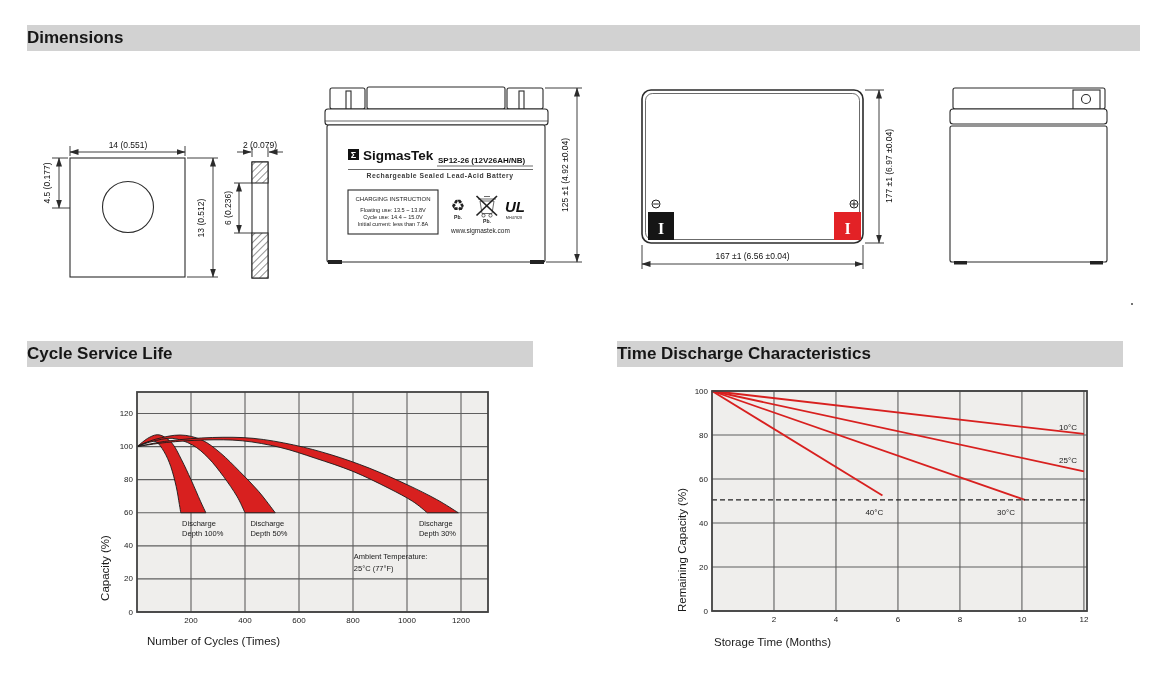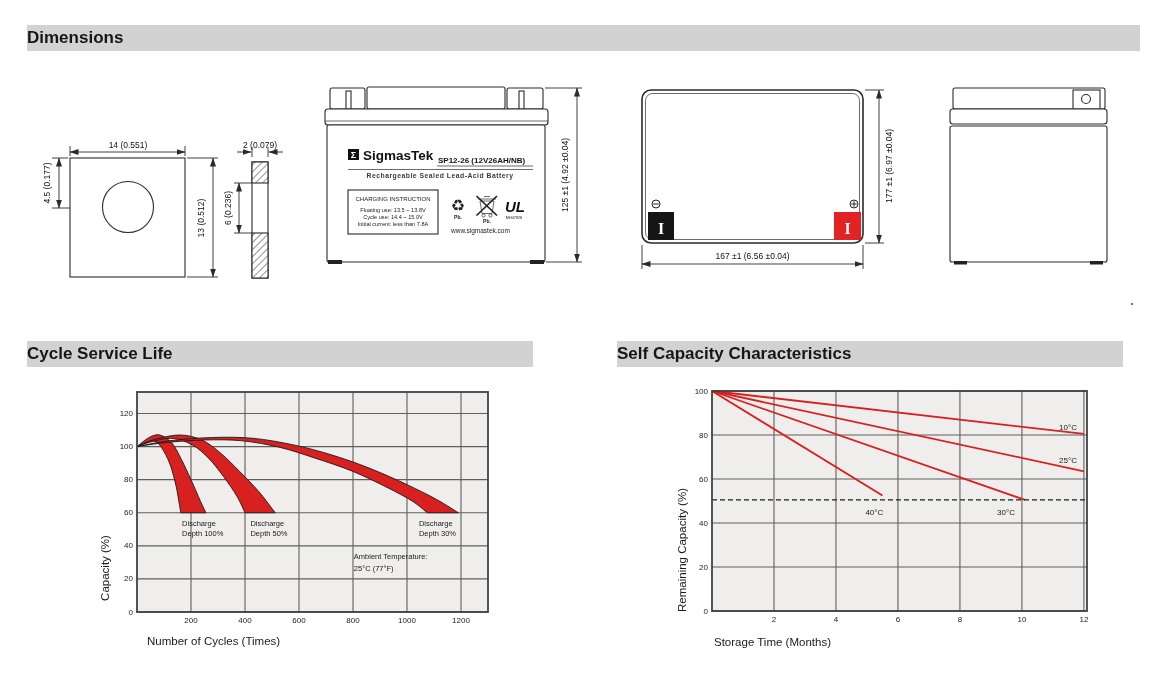--- a/index.html
+++ b/index.html
@@ -173,21 +173,21 @@
     <rect x="145" y="179" width="13" height="3.5" fill="#222"></rect>
   </svg>
 
   <div class="dot" style="left:1131px;top:303px;"></div>
 
   <div class="secbar" style="left:27px;top:341px;width:506px;">
     <span>Cycle Service Life</span>
   </div>
 
   <div class="secbar" style="left:617px;top:341px;width:506px;">
-    <span>Self Capacity Characteristics</span>
+    <span>Time Discharge Characteristics</span>
   </div>
 
   <svg style="left:95px;top:386px;" width="430" height="275">
       <rect x="42" y="6" width="351" height="220" fill="#efeeec"></rect>
       <line x1="96" y1="6" x2="96" y2="226" stroke="#5f5f5f" stroke-width="1.1"></line>
       <line x1="150" y1="6" x2="150" y2="226" stroke="#5f5f5f" stroke-width="1.1"></line>
       <line x1="204" y1="6" x2="204" y2="226" stroke="#5f5f5f" stroke-width="1.1"></line>
       <line x1="258" y1="6" x2="258" y2="226" stroke="#5f5f5f" stroke-width="1.1"></line>
       <line x1="312" y1="6" x2="312" y2="226" stroke="#5f5f5f" stroke-width="1.1"></line>
       <line x1="366" y1="6" x2="366" y2="226" stroke="#5f5f5f" stroke-width="1.1"></line>

